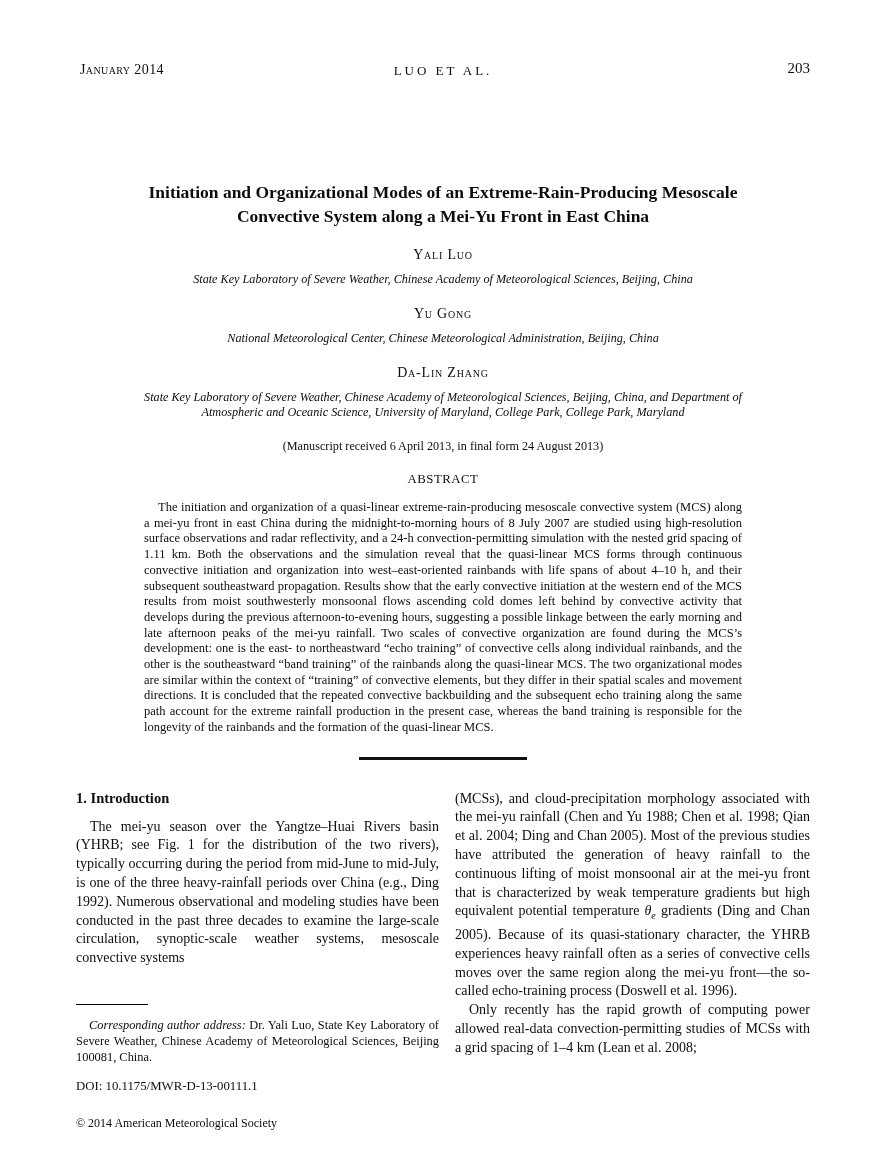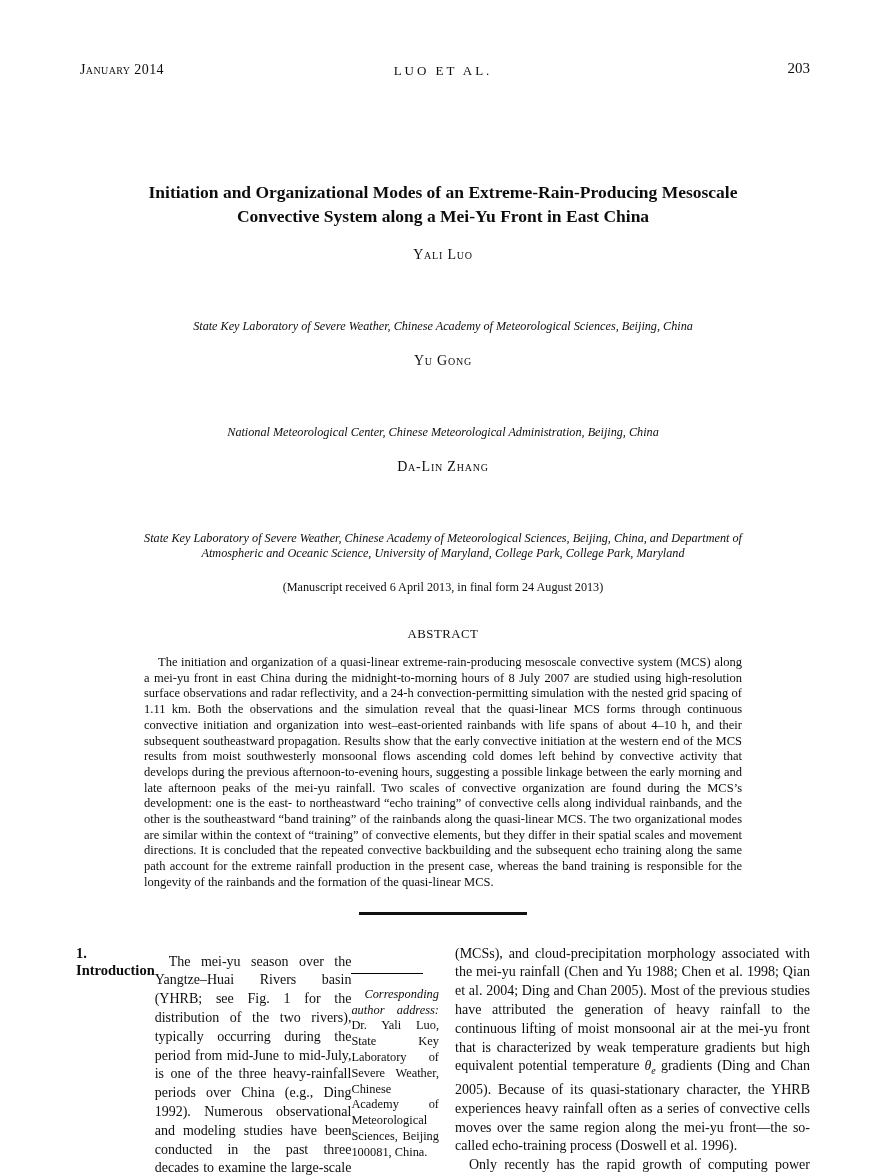--- a/index.html
+++ b/index.html
@@ -24,33 +24,33 @@
     font-size: 13px; letter-spacing: 3px; }
   .hdr .pnum { position: absolute; right: 0; top: -2px; font-size: 15px; }
   
   .title { margin-top: 100px; text-align: center; font-weight: bold;
     font-size: 17.5px; line-height: 24px; }
   
   .author-name { text-align: center; font-variant: small-caps;
     font-size: 14px; letter-spacing: 0.8px; line-height: 16px; }
   .author-aff { text-align: center; font-style: italic; font-size: 12.2px;
     line-height: 15px; }
-  .author-aff .inner { display: inline-block; max-width: 650px; margin-top: 47px; }
+  .author-aff .inner { display: inline-block; max-width: 650px; }
   .mt-a { margin-top: 19px; }
   .mt-b { margin-top: 9px; }
   .manuscript { margin-top: 19px; text-align: center; font-size: 12.2px; }
   
-  .abs-head { margin-top: 32px; text-align: center; font-size: 12.8px; letter-spacing: 0.5px; }
+  .abs-head { margin-top: 18px; text-align: center; font-size: 12.8px; letter-spacing: 0.5px; }
   .abstract { margin: 13px auto 0 auto; width: 598px; font-size: 12.5px;
     line-height: 15.7px; text-align: justify; }
   .abstract .para { text-indent: 14px; }
   .divider { margin: 21px auto 0 auto; width: 168px; height: 3px; background: #111; }
   
   .columns { display: flex; margin-top: 27px; height: 374px; }
-  .col-left { width: 363px; display: flex; flex-direction: row; }
+  .col-left { width: 363px; display: flex; flex-direction: column; }
   .col-gap { width: 16px; }
   .col-right { flex: 1; }
   .sec-head { margin-top: 3px; font-size: 14.5px; font-weight: bold; }
   .bodytext { font-size: 14px; line-height: 18.8px; text-align: justify; margin-top: 11px; }
   .indent { text-indent: 14px; }
   .noindent { text-indent: 0; }
   sub.theta-sub { font-style: italic; font-size: 10px; }
   .theta { font-style: italic; }
   
   .footblock { margin-top: auto; padding-bottom: 30px; }

